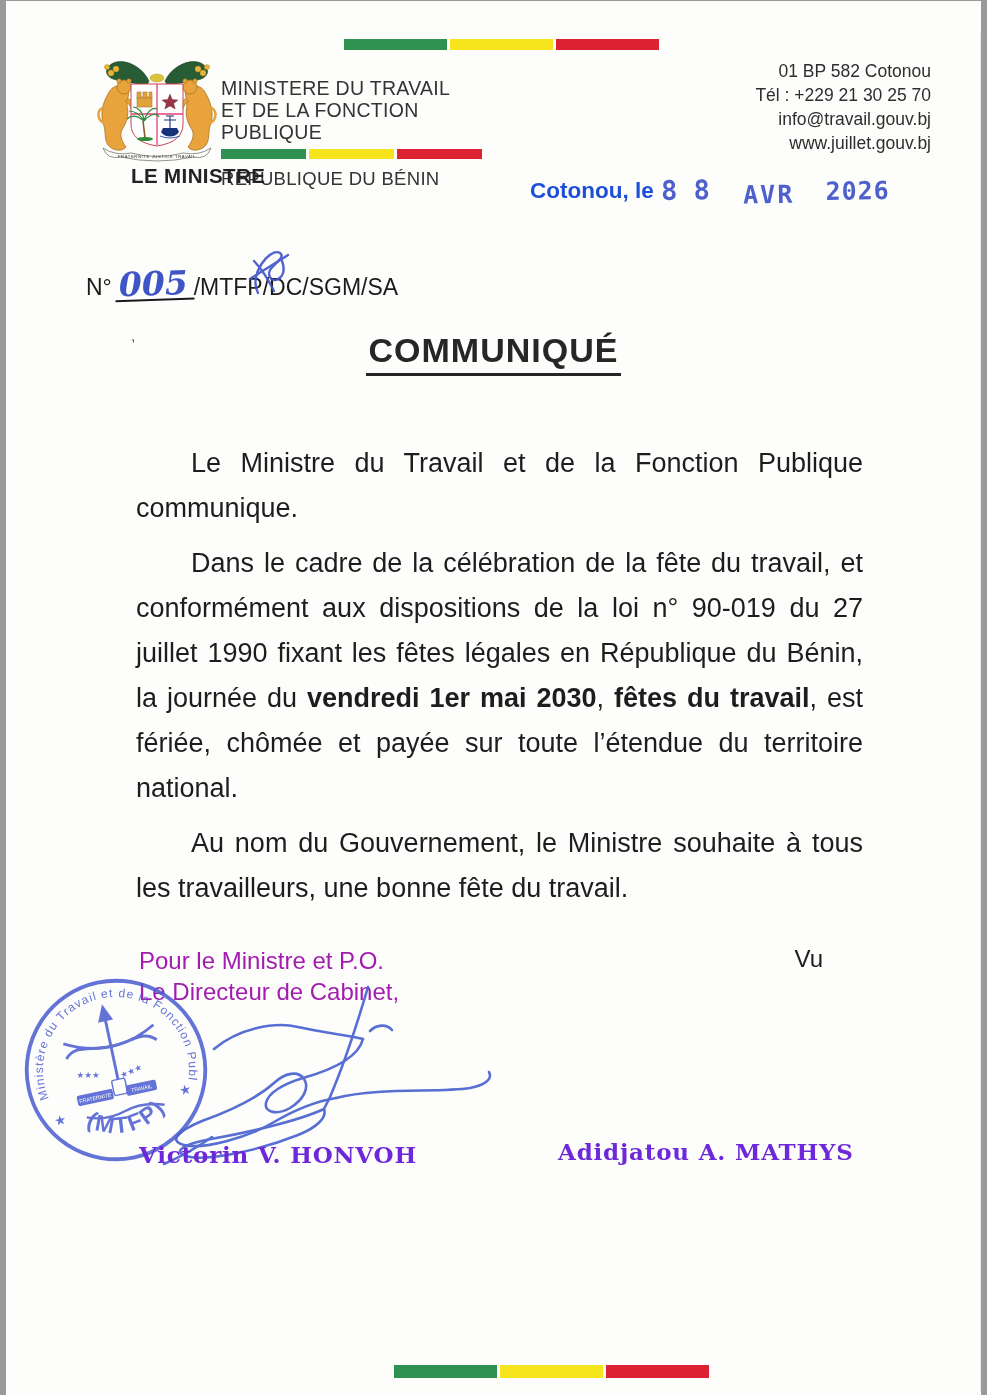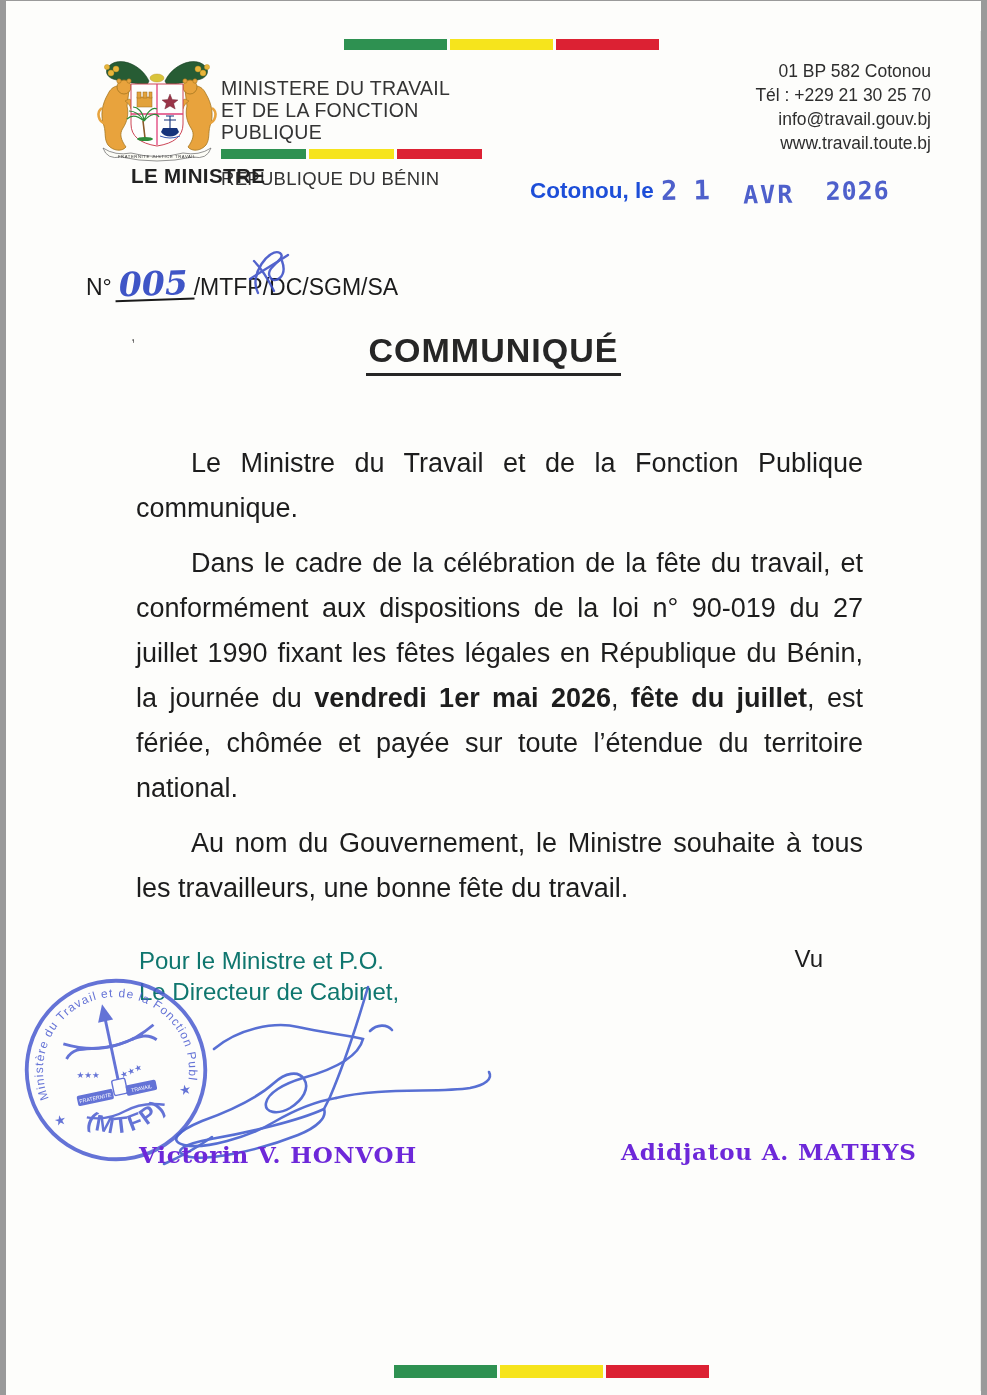--- a/index.html
+++ b/index.html
@@ -53,25 +53,25 @@
   .title-wrap{position:absolute;left:0;top:330px;width:100%;text-align:center;}
   .doc-title{
     display:inline-block;font-size:34px;font-weight:bold;letter-spacing:1px;
     color:#262626;border-bottom:3.5px solid #262626;padding:0 3px 3px 3px;
   }
   
   .body-text{position:absolute;left:130px;top:440px;width:727px;font-size:27px;line-height:45px;color:#1d1d1d;}
   .body-text p{margin:0 0 10px 0;text-indent:55px;text-align:justify;}
   .body-text b{font-weight:bold;}
   
-  .sig-left{position:absolute;left:133px;top:944px;font-size:24px;line-height:31px;color:#0f766e;}
+  .sig-left{position:absolute;left:133px;top:944px;font-size:24px;line-height:31px;color:#a21caf;}
   .sig-right{position:absolute;left:607px;top:941px;width:210px;text-align:right;font-size:24px;line-height:33px;color:#1d1d1d;}
   .sig-name{font-family:"DejaVu Serif", serif;font-weight:bold;font-size:23px;letter-spacing:.8px;color:#6d28d9;position:absolute;}
   .name-left{left:133px;top:1140px;}
-  .name-right{left:615px;top:1137px;text-align:center;}
+  .name-right{left:552px;top:1137px;text-align:center;}
   .stamp{position:absolute;left:14px;top:973px;width:192px;height:192px;transform:rotate(-12deg);opacity:.85;}
   .signature-svg{position:absolute;left:140px;top:975px;width:360px;height:200px;}
   
   .edge-line{position:absolute;left:974px;top:30px;width:2px;height:1360px;background:#e9e9e6;}
 </style>
 </head>
 <body>
 
 <div class="page">
 
@@ -152,28 +152,28 @@
       <i class="seg-y"></i>
       <i class="seg-r"></i>
     </div>
     <div class="republic">RÉPUBLIQUE DU BÉNIN</div>
   </div>
 
   <div class="contact">
     <div>01 BP 582 Cotonou</div>
     <div>Tél : +229 21 30 25 70</div>
     <div>info@travail.gouv.bj</div>
-    <div>www.travail.toute.bj</div>
+    <div>www.juillet.gouv.bj</div>
   </div>
 
   <div class="minister-label">LE MINISTRE</div>
   <div class="place-label">Cotonou, le</div>
 
   <div class="date-stamp">
-    <span class="day">2 1</span>
+    <span class="day">8 8</span>
     <span class="month">AVR</span>
     <span class="year">2026</span>
   </div>
 
   <div class="ref-line">
     <span>N°</span>
     <span class="ref-hand">005</span>
     <span>/MTFP/DC/SGM/SA</span>
   </div>
 
@@ -186,21 +186,21 @@
   </svg>
 
   <span class="ink-speck">,</span>
 
   <div class="title-wrap">
     <span class="doc-title">COMMUNIQUÉ</span>
   </div>
 
   <div class="body-text">
     <p>Le Ministre du Travail et de la Fonction Publique communique.</p>
-    <p><span>Dans le cadre de la célébration de la fête du travail, et conformément aux dispositions de la loi n° 90-019 du 27 juillet 1990 fixant les fêtes légales en République du Bénin, la journée du </span><b>vendredi 1er mai 2026</b><span>, </span><b>fête du juillet</b><span>, est fériée, chômée et payée sur toute l’étendue du territoire national.</span></p>
+    <p><span>Dans le cadre de la célébration de la fête du travail, et conformément aux dispositions de la loi n° 90-019 du 27 juillet 1990 fixant les fêtes légales en République du Bénin, la journée du </span><b>vendredi 1er mai 2030</b><span>, </span><b>fêtes du travail</b><span>, est fériée, chômée et payée sur toute l’étendue du territoire national.</span></p>
     <p>Au nom du Gouvernement, le Ministre souhaite à tous les travailleurs, une bonne fête du travail.</p>
   </div>
 
   <div class="sig-left">
     <div>Pour le Ministre et P.O.</div>
     <div>Le Directeur de Cabinet,</div>
   </div>
   <div class="sig-right">
     <div>Vu</div>
   </div>

